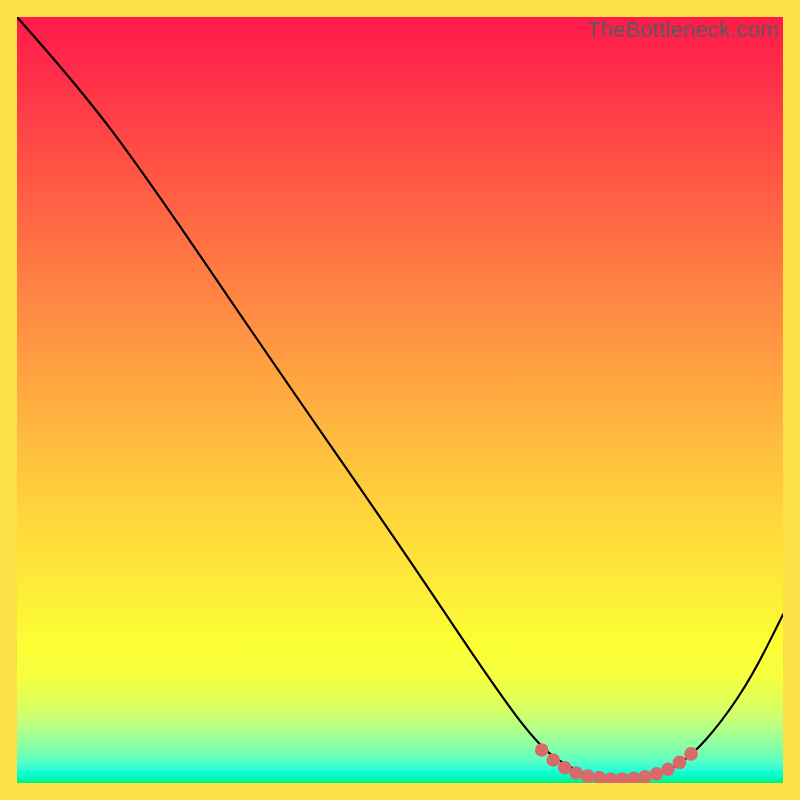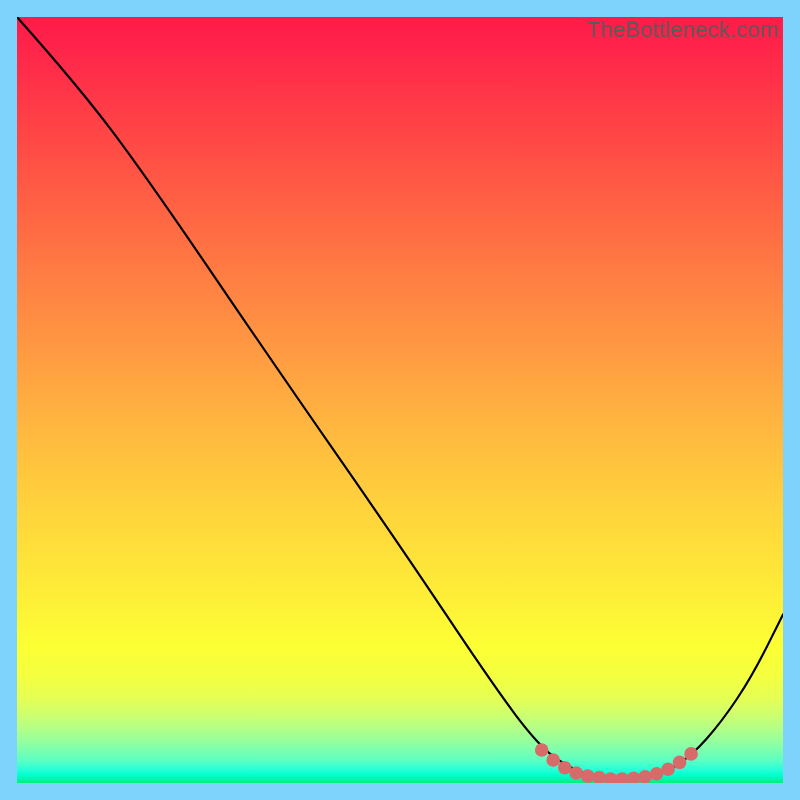--- a/index.html
+++ b/index.html
@@ -8,21 +8,21 @@
     width: 800px;
     height: 800px;
     overflow: hidden;
     background: #000;
     font-family: Arial, Helvetica, sans-serif;
   }
   .frame {
     position: relative;
     width: 800px;
     height: 800px;
-    background: #7dd3fc;
+    background: #fde047;
     text-align: right;
   }
   .plot-area {
     position: absolute;
     left: 17px;
     top: 17px;
     width: 766px;
     height: 766px;
     background: linear-gradient(
       to bottom,

